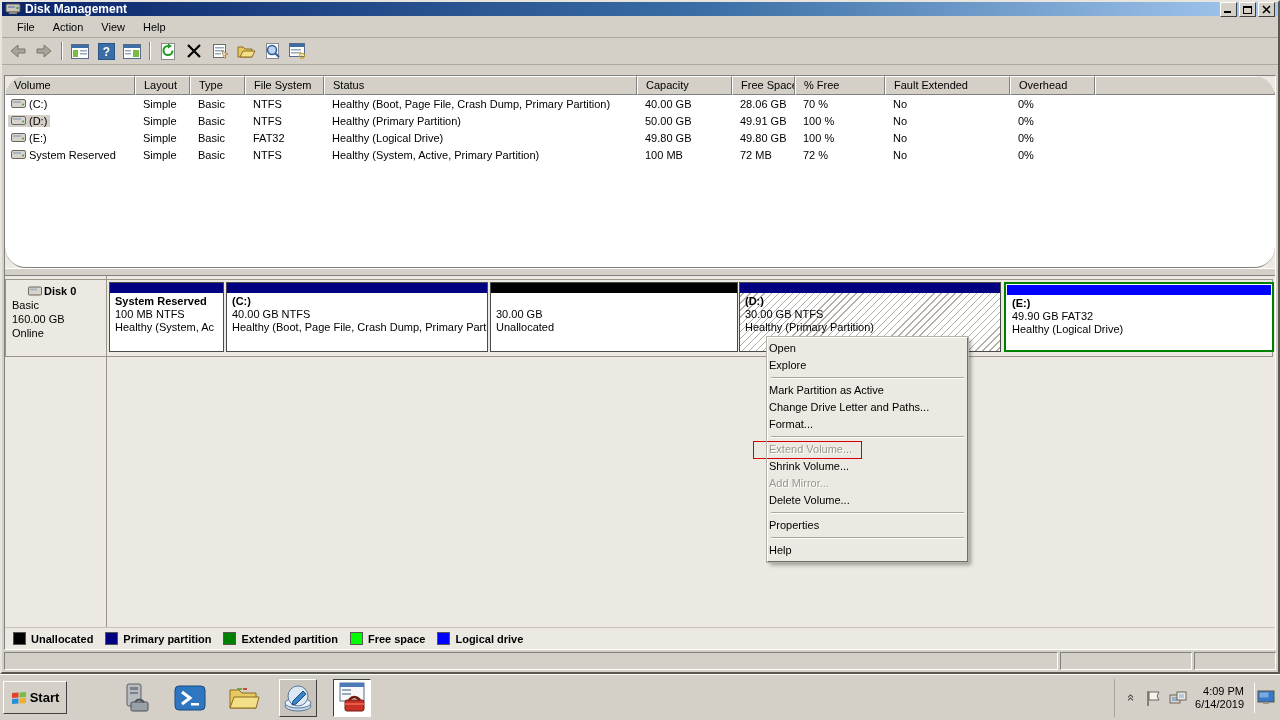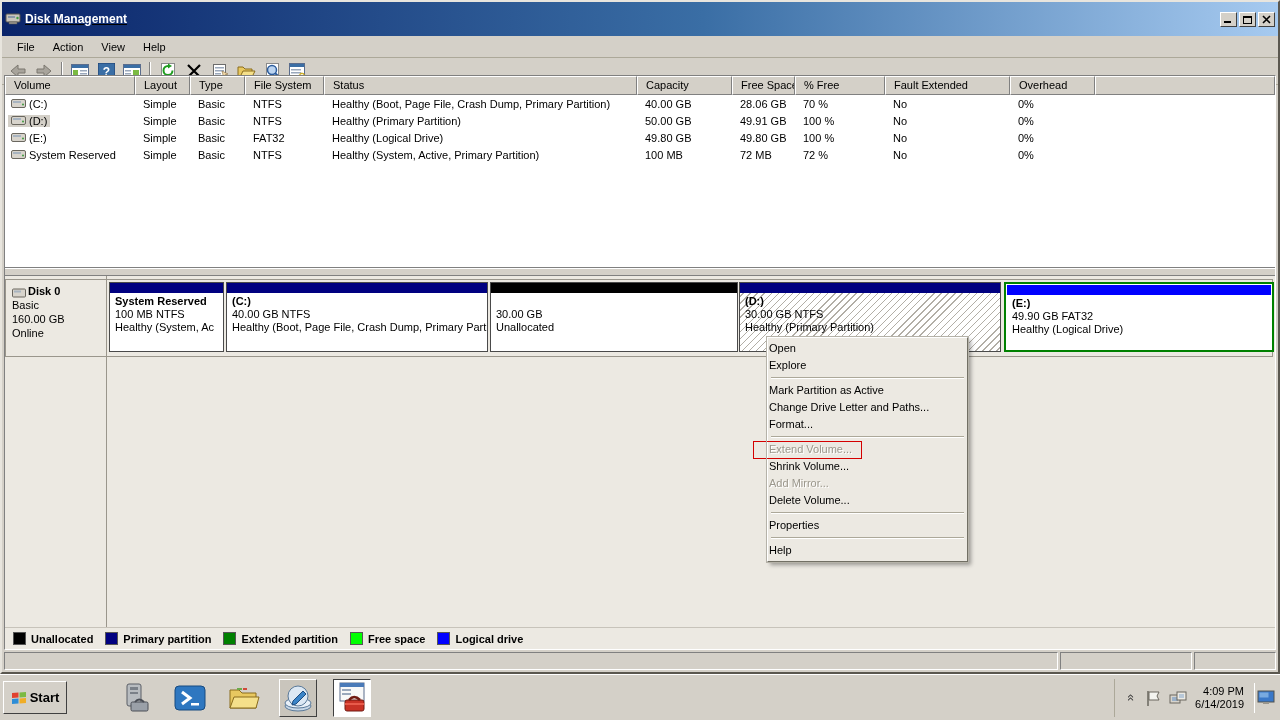--- a/index.html
+++ b/index.html
@@ -12,23 +12,23 @@
   }
 
   
   .window {
     position:absolute; left:0; top:0; width:1280px; height:674px;
     background:#d4d0c8;
     border:2px solid;
     border-color:#e8e5de #5a574f #5a574f #e8e5de;
   }
   .titlebar {
-    height:34px;
+    height:14px;
     background:linear-gradient(to right,#0a246a,#3a6ea5 55%,#a6caf0);
-    display:flex; align-items:center; padding:0 3px;text-decoration:underline;
+    display:flex; align-items:center; padding:0 3px;
   }
   .titlebar .title { color:#fff; font-weight:bold; font-size:12px; margin-left:4px; flex:1; }
   .win-btns { display:flex; gap:2px; }
   .win-btn {
     width:17px; height:15px; background:#d4d0c8;
     border:1px solid; border-color:#fff #404040 #404040 #fff;
     display:flex; align-items:center; justify-content:center;
     font-size:10px; font-weight:bold; color:#000; line-height:1;
   }
   .win-btn svg { display:block; }
@@ -47,21 +47,21 @@
   
   .content {
     position:absolute; left:2px; right:2px; top:73px; bottom:22px;
     display:flex; flex-direction:column;
     border:1px solid; border-color:#808080 #fff #fff #808080;
     background:#ece9e2;
   }
 
   
   .volume-list { height:192px; background:#fff; overflow:hidden;
-    border-bottom:1px solid #808080; }
+    border-bottom:1px solid #808080;border-radius:21px; }
   .vl-header { display:flex; height:19px; background:#d4d0c8; }
   .vl-header .hcell {
     padding:2px 2px 2px 8px;
     border-top:1px solid #fff; border-left:1px solid #fff;
     border-right:1px solid #808080; border-bottom:1px solid #808080;
     white-space:nowrap; overflow:hidden;
   }
   .vl-row { display:flex; height:17px; align-items:center; }
   .vl-row .cell { padding:1px 2px 1px 8px; white-space:nowrap; overflow:hidden; }
   .c-volume{width:130px;} .c-layout{width:55px;} .c-type{width:55px;}
@@ -80,21 +80,21 @@
   
   .gpane { flex:1; position:relative; background:#ece9e2; overflow:hidden; }
   .gpane .left-divider { position:absolute; left:101px; top:0; bottom:0; width:1px; background:#9a968c; }
 
   .disk-row { position:absolute; left:0; right:2px; height:78px;
     border:1px solid #9a968c; background:#ece9e2; }
   .row-disk0 { top:3px; }
   .row-cdrom { top:86px; height:81px; }
   .disk-label { position:absolute; left:0; top:0; bottom:0; width:101px;
     border-right:1px solid #9a968c; padding:4px 4px 4px 6px; line-height:14px; }
-  .disk-label .dname { font-weight:bold; display:flex; align-items:flex-end; gap:2px; }
+  .disk-label .dname { font-weight:bold; display:flex; align-items:center; gap:2px;margin-left:16px; }
 
   .part-box { position:absolute; top:2px; height:70px; background:#fff;
     border:1px solid #4a4a4a; overflow:hidden; }
   .part-box.hatched {
     background:repeating-linear-gradient(135deg,#ffffff 0 4px,#b2aea6 4px 5px);
   }
   .part-box.ext-green { border:2px solid #008000; padding:1px; }
   .pstripe { height:10px; width:100%; }
   .ptext { padding:2px 5px; line-height:13px; white-space:nowrap; overflow:hidden; }
   .ptitle { font-weight:bold; min-height:13px; }

